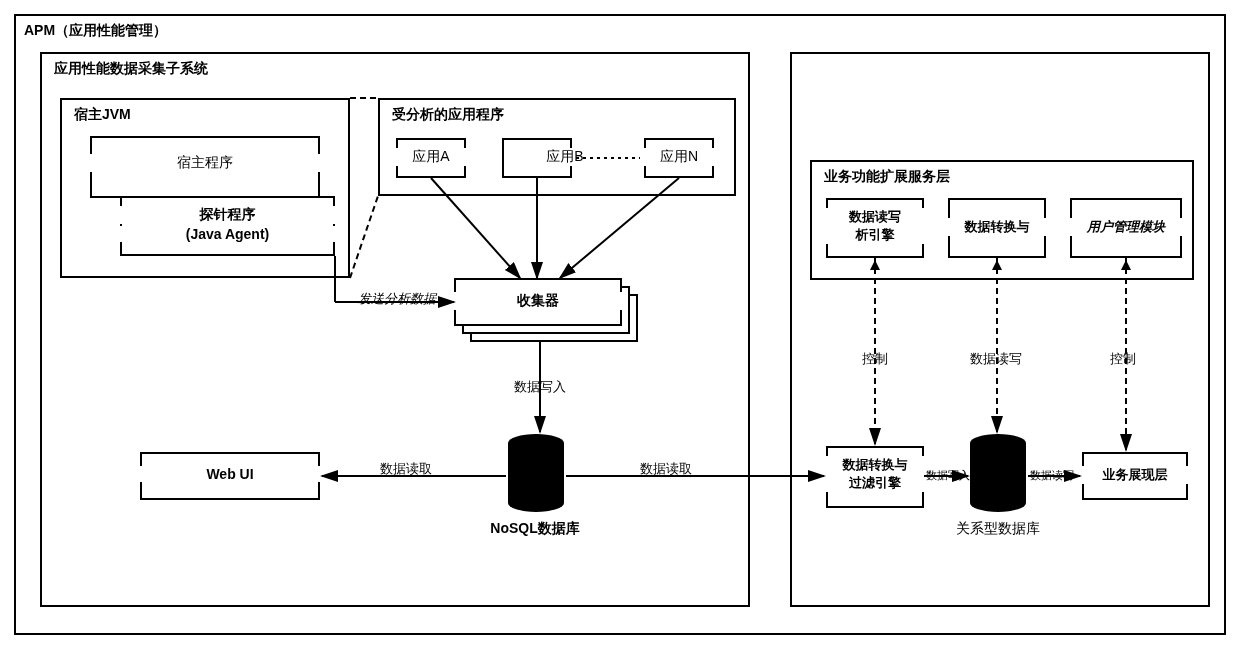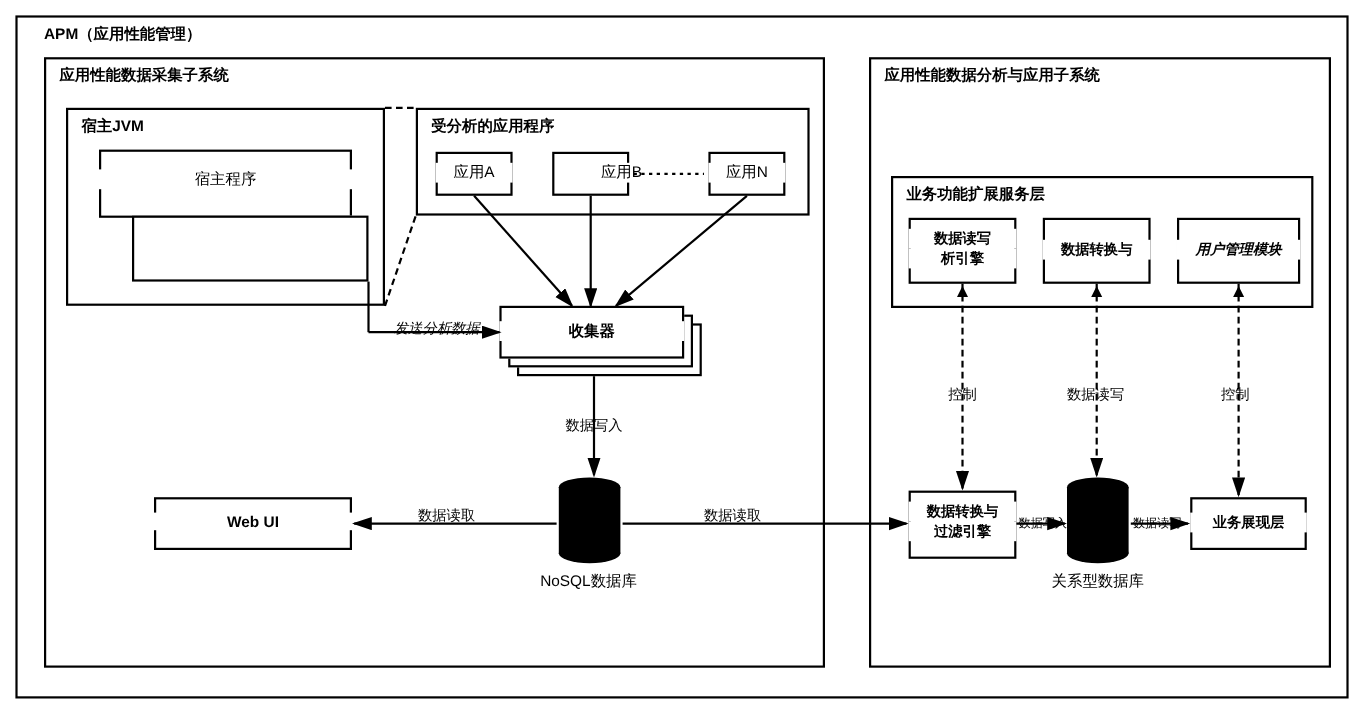--- a/index.html
+++ b/index.html
@@ -62,32 +62,34 @@
     bottom: 0;
   }
   .small { font-size: 13px; }
 </style>
 </head>
 <body>
 
 <div class="canvas">
 
   <div class="box" style="left:14px; top:14px; width:1212px; height:621px;"></div>
-  <div class="label label-bold" style="left:24px; top:22px;margin-left:16px;">APM（应用性能管理）</div>
+  <div class="label label-bold" style="left:24px; top:22px;">APM（应用性能管理）</div>
 
   <div class="box" style="left:40px; top:52px; width:710px; height:555px;"></div>
   <div class="label label-bold" style="left:54px; top:60px;">应用性能数据采集子系统</div>
 
   <div class="box" style="left:60px; top:98px; width:290px; height:180px;"></div>
   <div class="label label-bold" style="left:74px; top:106px;">宿主JVM</div>
 
   <div class="box" style="left:90px; top:136px; width:230px; height:62px;"></div>
   <div class="label label-center" style="left:90px; top:154px; width:230px;">宿主程序</div>
 
   <div class="box" style="left:120px; top:196px; width:215px; height:60px;"></div>
+  <div class="label label-center label-bold" style="left:120px; top:206px; width:215px;">探针程序</div>
+  <div class="label label-center label-bold" style="left:120px; top:226px; width:215px;">(Java Agent)</div>
 
   <div class="box" style="left:378px; top:98px; width:358px; height:98px;"></div>
   <div class="label label-bold" style="left:392px; top:106px;">受分析的应用程序</div>
 
   <div class="box" style="left:396px; top:138px; width:70px; height:40px;"></div>
   <div class="label label-center" style="left:396px; top:148px; width:70px;">应用A</div>
 
   <div class="box" style="left:502px; top:138px; width:70px; height:40px;"></div>
   <div class="label label-center" style="left:530px; top:148px; width:70px;">应用B</div>
 
@@ -100,24 +102,23 @@
   <div class="label label-center label-bold" style="left:454px; top:292px; width:168px;">收集器</div>
 
   <div class="box" style="left:140px; top:452px; width:180px; height:48px;"></div>
   <div class="label label-center label-bold" style="left:140px; top:466px; width:180px;">Web UI</div>
 
   <div class="db-cyl" style="left:508px; top:434px; width:56px; height:78px;">
     <div class="db-top"></div>
       <div class="db-body"></div>
       <div class="db-bot"></div>
   </div>
-  <div class="label label-center" style="left:460px; top:520px; width:150px;">NoSQL数据库</div>
+  <div class="label label-center" style="left:460px; top:520px; width:150px;font-weight:bold;">NoSQL数据库</div>
 
   <div class="box" style="left:790px; top:52px; width:420px; height:555px;"></div>
-  <div class="label label-bold" style="left:804px; top:60px;">应用性能数据分析与应用子系统</div>
 
   <div class="box" style="left:810px; top:160px; width:384px; height:120px;"></div>
   <div class="label label-bold" style="left:824px; top:168px;">业务功能扩展服务层</div>
 
   <div class="box" style="left:826px; top:198px; width:98px; height:60px;"></div>
   <div class="label label-center label-bold small" style="left:826px; top:208px; width:98px;">数据读写</div>
   <div class="label label-center label-bold small" style="left:826px; top:226px; width:98px;">析引擎</div>
 
   <div class="box" style="left:948px; top:198px; width:98px; height:60px;"></div>
   <div class="label label-center label-bold small" style="left:948px; top:218px; width:98px;">数据转换与</div>

